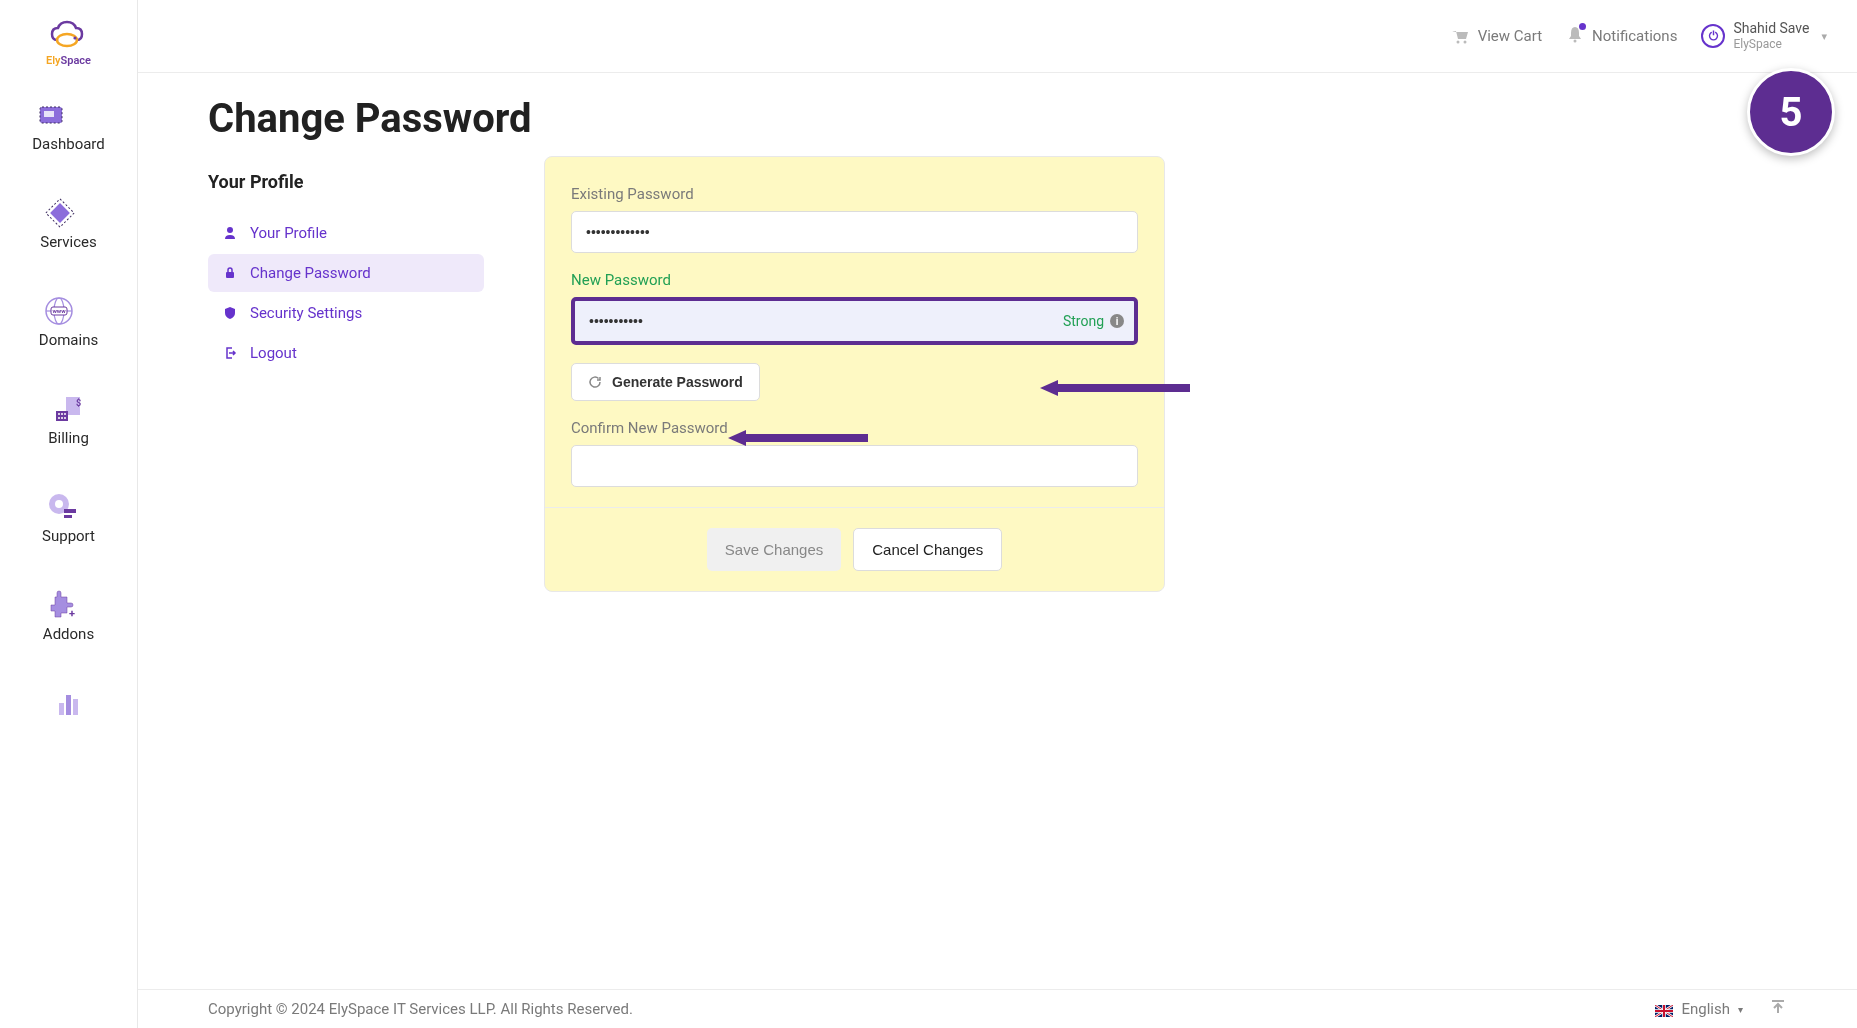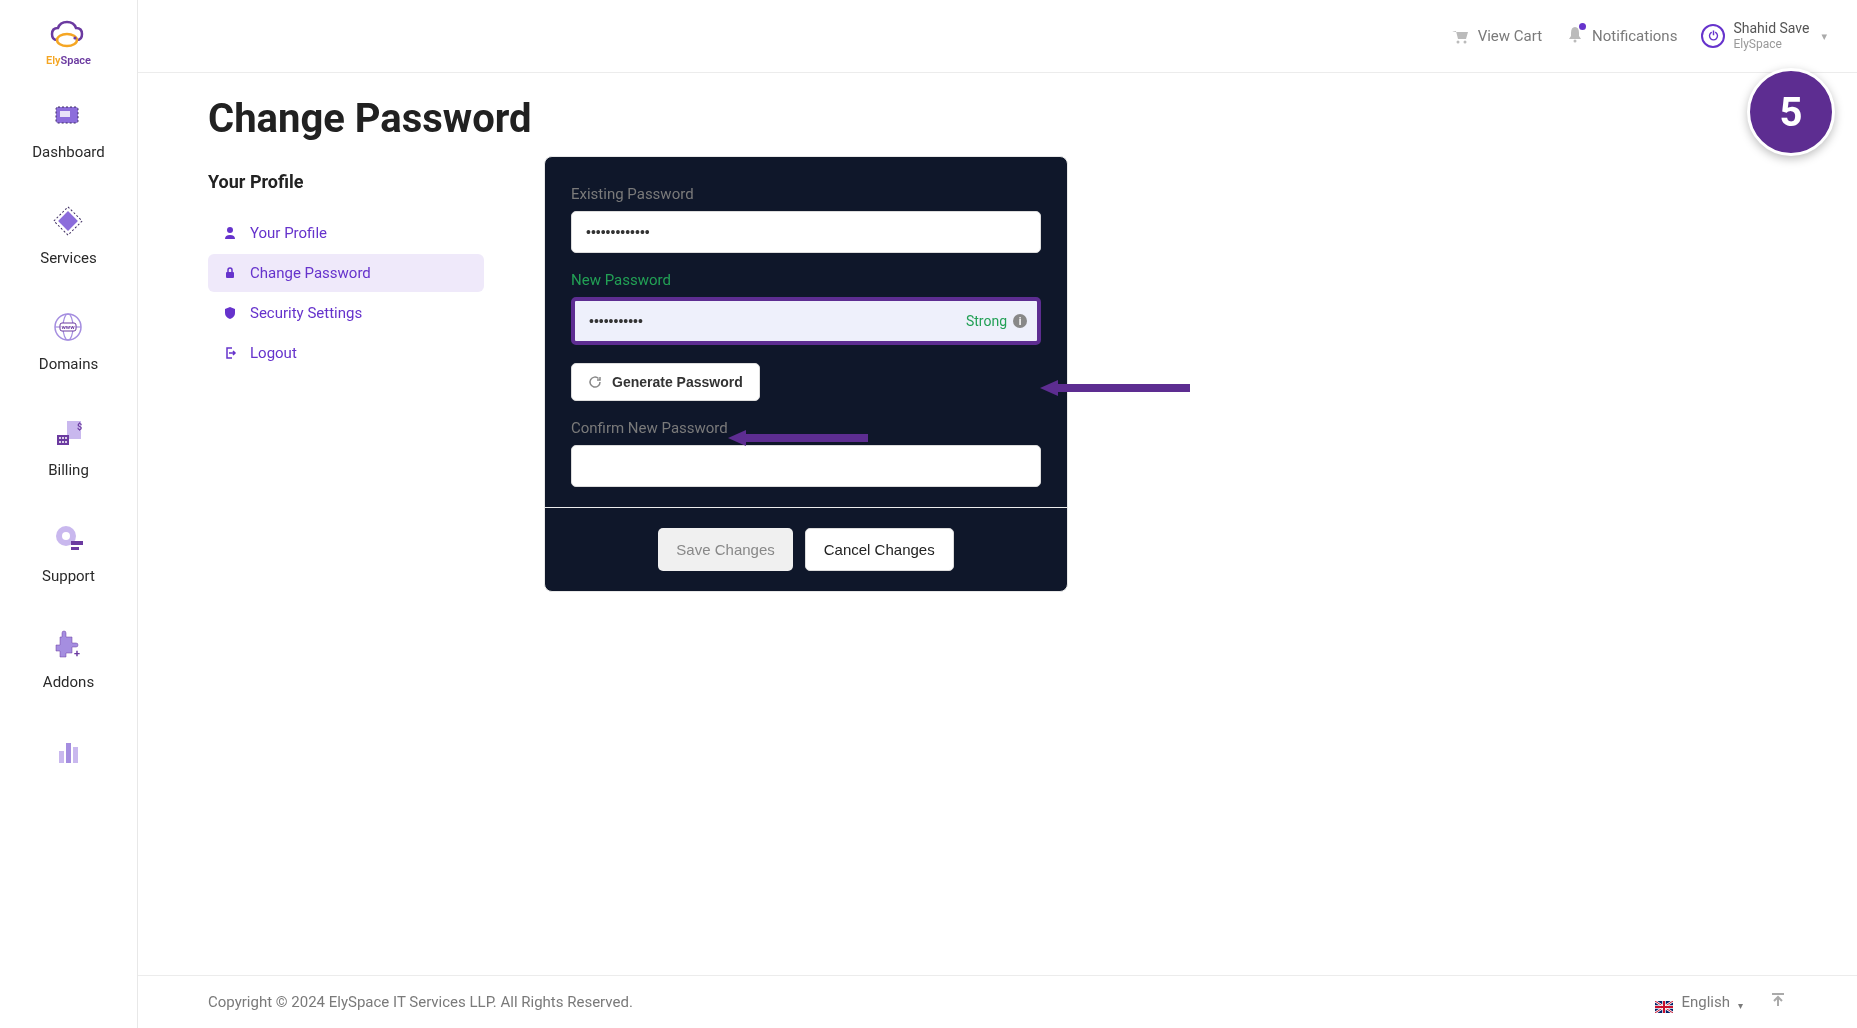--- a/index.html
+++ b/index.html
@@ -5,21 +5,21 @@
 * { margin: 0; padding: 0; box-sizing: border-box; }
 body { font-family: -apple-system, BlinkMacSystemFont, 'Segoe UI', Roboto, sans-serif; background: #fff; color: #333; overflow: hidden; width: 1857px; height: 1028px; }
 
 .sidebar { position: fixed; left: 0; top: 0; width: 138px; height: 100%; background: #fff; border-right: 1px solid #e8e8e8; display: flex; flex-direction: column; align-items: center; padding-top: 18px; overflow-y: auto; }
 .logo { margin-bottom: 28px; display: flex; flex-direction: column; align-items: center; }
 .logo svg { width: 44px; height: 34px; }
 .logo-text { font-size: 11px; font-weight: 600; margin-top: 2px; }
 .logo-text .ely { color: #f5a623; }
 .logo-text .space { color: #6b3aa0; }
 
-.nav-item { display: flex; flex-direction: column; align-items: center; gap: 8px; margin-bottom: 40px; cursor: pointer; color: #2a2a2a; font-size: 15px; }
+.nav-item { display: flex; flex-direction: column; margin-bottom: 40px; cursor: pointer; color: #2a2a2a; font-size: 15px; }
 .nav-item .icon-wrap { width: 40px; height: 40px; display: flex; align-items: center; justify-content: center; }
 
 .topbar { position: fixed; top: 0; left: 138px; right: 0; height: 73px; background: #fff; border-bottom: 1px solid #ececec; display: flex; justify-content: flex-end; align-items: center; padding-right: 30px; gap: 24px; }
 .topbar-item { display: flex; align-items: center; gap: 8px; color: #7a7a7a; font-size: 15px; cursor: pointer; }
 .topbar-user { display: flex; align-items: center; gap: 8px; cursor: pointer; }
 .user-badge { width: 24px; height: 24px; border: 2px solid #6633cc; border-radius: 50%; display: flex; align-items: center; justify-content: center; color: #6633cc; font-size: 12px; font-weight: bold; }
 .user-info { display: flex; flex-direction: column; line-height: 1.2; }
 .user-name { font-size: 14px; color: #555; }
 .user-sub { font-size: 12px; color: #999; }
 .caret { color: #aaa; font-size: 11px; margin-left: 4px; }
@@ -31,42 +31,42 @@
 .breadcrumb .sep { margin: 0 6px; color: #ccc; }
 
 .content-row { display: flex; gap: 60px; align-items: flex-start; }
 
 .side-menu { width: 276px; margin-top: 15px; }
 .side-menu-title { font-size: 18px; font-weight: 700; color: #222; margin-bottom: 22px; }
 .side-menu-item { display: flex; align-items: center; gap: 12px; padding: 10px 14px; border-radius: 6px; color: #6633cc; font-size: 15px; cursor: pointer; margin-bottom: 2px; }
 .side-menu-item.active { background: #efe9fa; }
 .sm-icon { width: 16px; height: 16px; display: inline-flex; align-items: center; justify-content: center; }
 
-.card { width: 524px; background: #0f172a; border: 1px solid #e8e8e8; border-radius: 8px; padding: 28px 26px 22px 26px; }
+.card { width: 621px; background: #fef9c3; border: 1px solid #e8e8e8; border-radius: 8px; padding: 28px 26px 22px 26px; }
 .form-group { margin-bottom: 18px; }
 .form-label { color: #7a7a7a; font-size: 15px; margin-bottom: 8px; display: block; }
 .form-label.success { color: #22a055; }
 .form-input { width: 100%; border: 1px solid #dcdcdc; border-radius: 5px; padding: 12px 14px; font-size: 14px; color: #333; background: #fff; }
 .form-input.highlighted { border: 4px solid #5d2d91; background: #eef0fb; position: relative; }
 .input-wrapper { position: relative; }
 .strength { position: absolute; right: 14px; top: 50%; transform: translateY(-50%); color: #22a055; font-size: 14px; display: flex; align-items: center; gap: 6px; }
 .info-icon { width: 14px; height: 14px; border-radius: 50%; background: #888; color: #fff; display: inline-flex; align-items: center; justify-content: center; font-size: 10px; font-weight: bold; }
 
 .gen-btn { display: inline-flex; align-items: center; gap: 10px; border: 1px solid #dcdcdc; border-radius: 5px; padding: 10px 16px; font-size: 14px; font-weight: 600; color: #333; background: #fff; cursor: pointer; margin-bottom: 18px; }
 
 .card-actions { border-top: 1px solid #ececec; margin: 20px -26px -22px -26px; padding: 20px 26px; display: flex; gap: 12px; justify-content: center; }
 .btn-primary { background: #f0f0f0; color: #888; border: none; padding: 12px 18px; border-radius: 5px; font-size: 15px; cursor: pointer; }
 .btn-secondary { background: #fff; color: #222; border: 1px solid #dcdcdc; padding: 12px 18px; border-radius: 5px; font-size: 15px; cursor: pointer; }
 
 .step-badge { position: fixed; top: 68px; right: 22px; width: 88px; height: 88px; border-radius: 50%; background: #5d2d91; color: #fff; font-size: 40px; font-weight: 700; display: flex; align-items: center; justify-content: center; box-shadow: 0 3px 10px rgba(0,0,0,0.25); border: 3px solid #fff; }
 
-.footer { position: fixed; bottom: 0; left: 138px; right: 0; height: 53px; border-top: 1px solid #ececec; display: flex; align-items: center; justify-content: space-between; padding: 0 70px 0 70px; background: #fff; }
+.footer { position: fixed; bottom: 0; left: 138px; right: 0; height: 39px; border-top: 1px solid #ececec; display: flex; align-items: center; justify-content: space-between; padding: 0 70px 0 70px; background: #fff; }
 .copyright { color: #7a7a7a; font-size: 15px; }
 .footer-right { display: flex; align-items: center; gap: 26px; }
-.lang { display: flex; align-items: flex-end; gap: 8px; color: #7a7a7a; font-size: 15px; cursor: pointer; padding-left: 8px; }
+.lang { display: flex; align-items: center; gap: 8px; color: #7a7a7a; font-size: 15px; cursor: pointer; padding-left: 8px; }
 .flag { width: 18px; height: 12px; display: inline-block; }
 .scroll-top { color: #aaa; cursor: pointer; }
 
 .arrow-annot { position: fixed; pointer-events: none; }
 .arrow-annot.a1 { top: 378px; left: 1040px; }
 .arrow-annot.a2 { top: 428px; left: 728px; }
 
 .bell-badge { position: relative; }
 .bell-badge::after { content: ''; position: absolute; top: -2px; right: -2px; width: 7px; height: 7px; background: #6633cc; border-radius: 50%; }
 </style>

